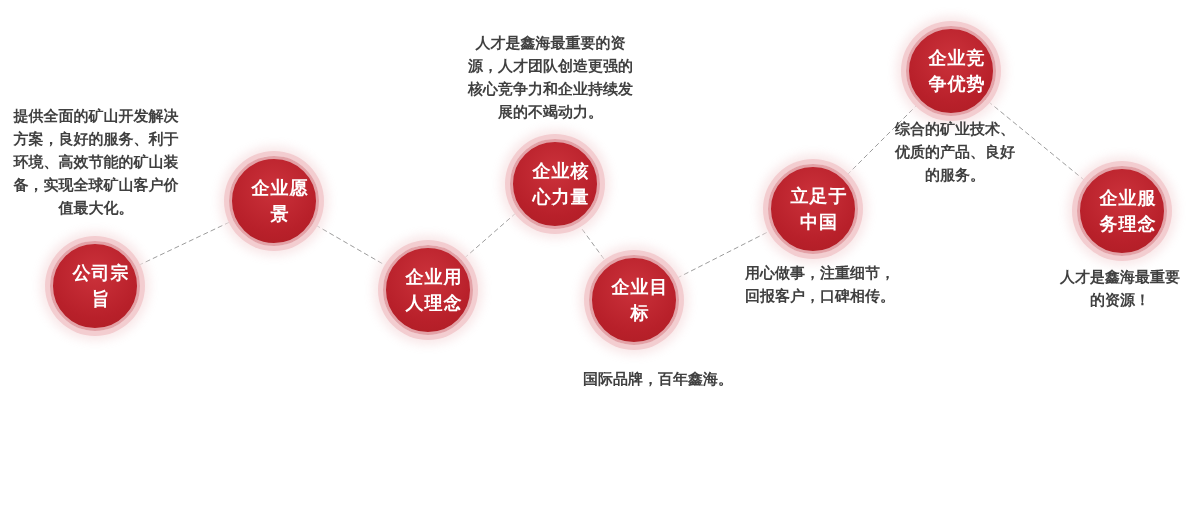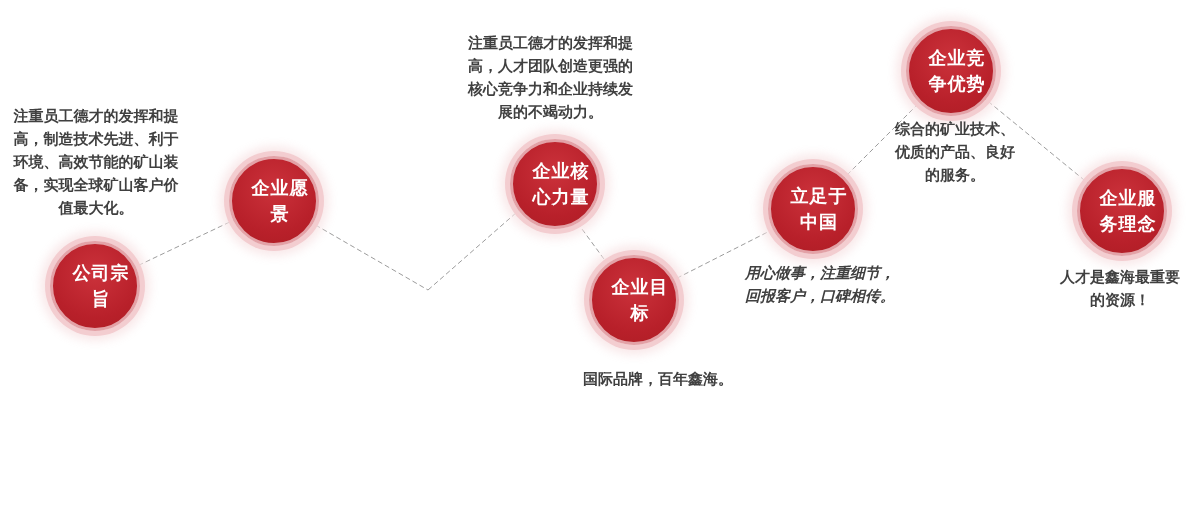--- a/index.html
+++ b/index.html
@@ -68,41 +68,44 @@
       <line x1="428" y1="290" x2="549" y2="184" stroke="#9c9c9c" stroke-width="1" stroke-dasharray="5 3"></line>
       <line x1="549" y1="184" x2="634" y2="300" stroke="#9c9c9c" stroke-width="1" stroke-dasharray="5 3"></line>
       <line x1="634" y1="300" x2="813" y2="209" stroke="#9c9c9c" stroke-width="1" stroke-dasharray="5 3"></line>
       <line x1="813" y1="209" x2="951" y2="71" stroke="#9c9c9c" stroke-width="1" stroke-dasharray="5 3"></line>
       <line x1="951" y1="71" x2="1122" y2="211" stroke="#9c9c9c" stroke-width="1" stroke-dasharray="5 3"></line>
     </svg>
 
   <div class="circle" style="left: 95px; top: 286px;">
     <span class="label">公司宗旨</span>
   </div>
-  <div class="desc" style="left: 10px; top: 104px; width: 172px;">注重员工德才的发挥和提高，制造技术先进、利于环境、高效节能的矿山装备，实现全球矿山客户价值最大化。</div>
+  <div class="desc" style="left: 10px; top: 104px; width: 172px;">提供全面的矿山开发解决方案，良好的服务、利于环境、高效节能的矿山装备，实现全球矿山客户价值最大化。</div>
 
   <div class="circle" style="left: 274px; top: 201px;">
     <span class="label">企业愿景</span>
   </div>
 
+  <div class="circle" style="left: 428px; top: 290px;">
+    <span class="label">企业用人理念</span>
+  </div>
 
   <div class="circle" style="left: 555px; top: 184px;">
     <span class="label">企业核心力量</span>
   </div>
-  <div class="desc" style="left: 468px; top: 31px; width: 165px;">注重员工德才的发挥和提高，人才团队创造更强的核心竞争力和企业持续发展的不竭动力。</div>
+  <div class="desc" style="left: 468px; top: 31px; width: 165px;">人才是鑫海最重要的资源，人才团队创造更强的核心竞争力和企业持续发展的不竭动力。</div>
 
   <div class="circle" style="left: 634px; top: 300px;">
     <span class="label">企业目标</span>
   </div>
   <div class="desc" style="left: 558px; top: 367px; width: 160px; margin-left: 20px;">国际品牌，百年鑫海。</div>
 
   <div class="circle" style="left: 813px; top: 209px;">
     <span class="label">立足于中国</span>
   </div>
-  <div class="desc" style="left: 742px; top: 261px; width: 156px; font-style: italic;">用心做事，注重细节，回报客户，口碑相传。</div>
+  <div class="desc" style="left: 742px; top: 261px; width: 156px;">用心做事，注重细节，回报客户，口碑相传。</div>
 
   <div class="circle" style="left: 951px; top: 71px;">
     <span class="label">企业竞争优势</span>
   </div>
   <div class="desc" style="left: 892px; top: 117px; width: 126px;">综合的矿业技术、优质的产品、良好的服务。</div>
 
   <div class="circle" style="left: 1122px; top: 211px;">
     <span class="label">企业服务理念</span>
   </div>
   <div class="desc" style="left: 1057px; top: 265px; width: 126px;">人才是鑫海最重要的资源！</div>

